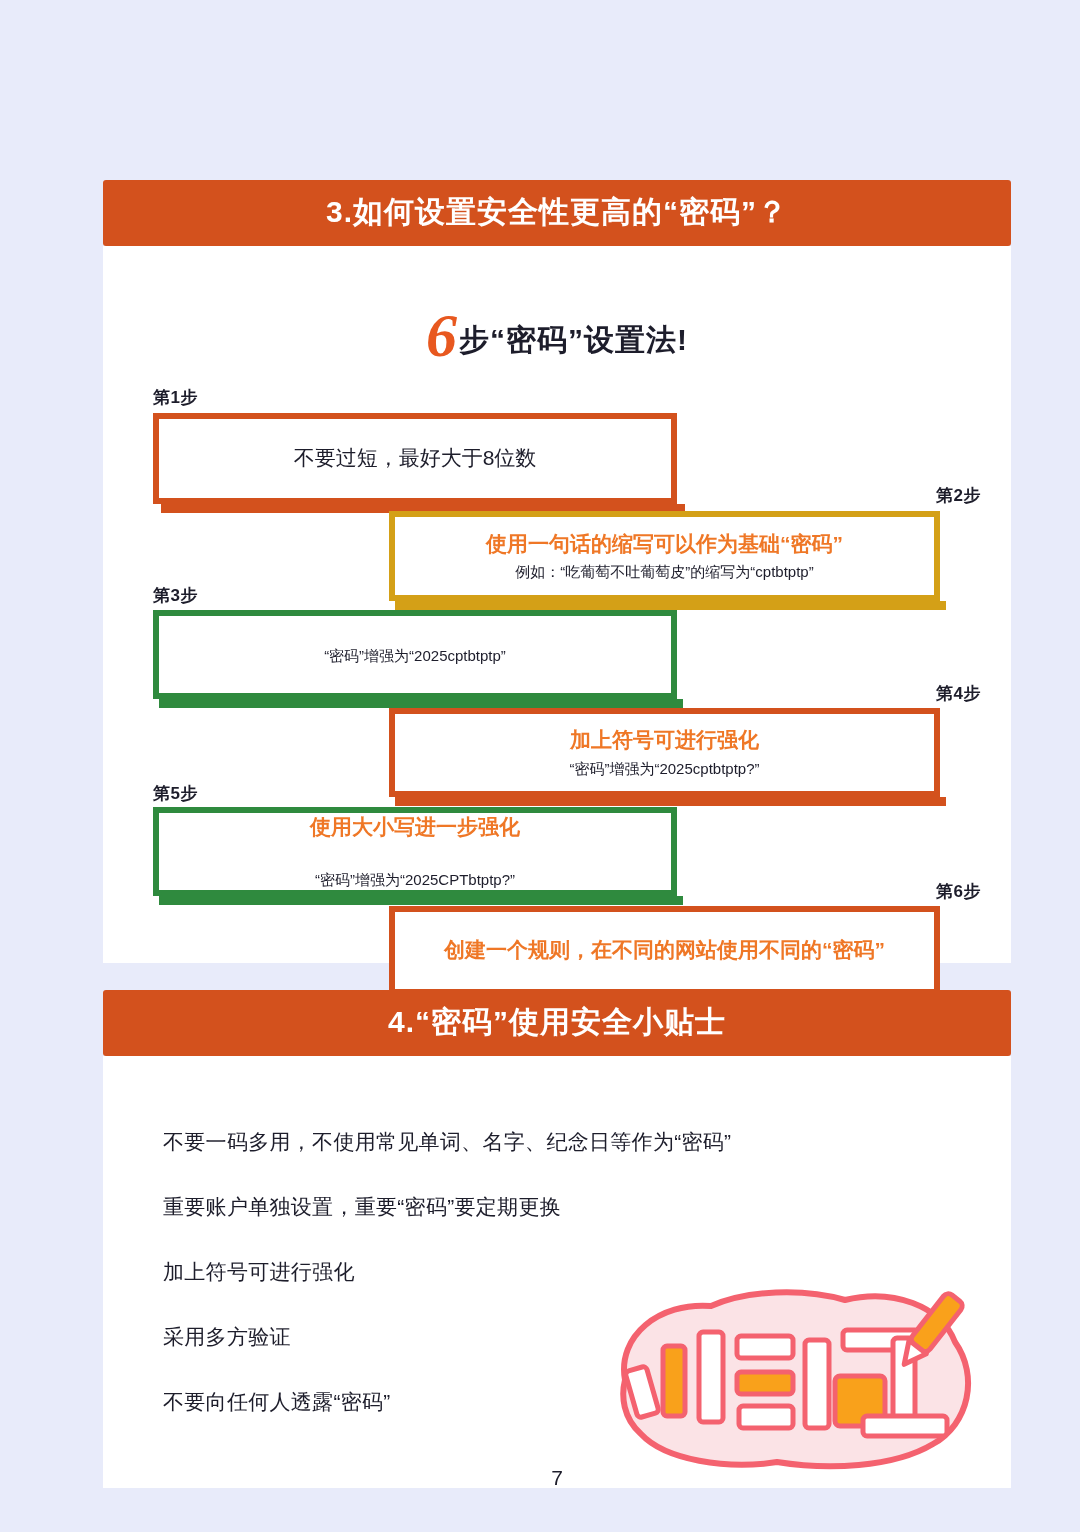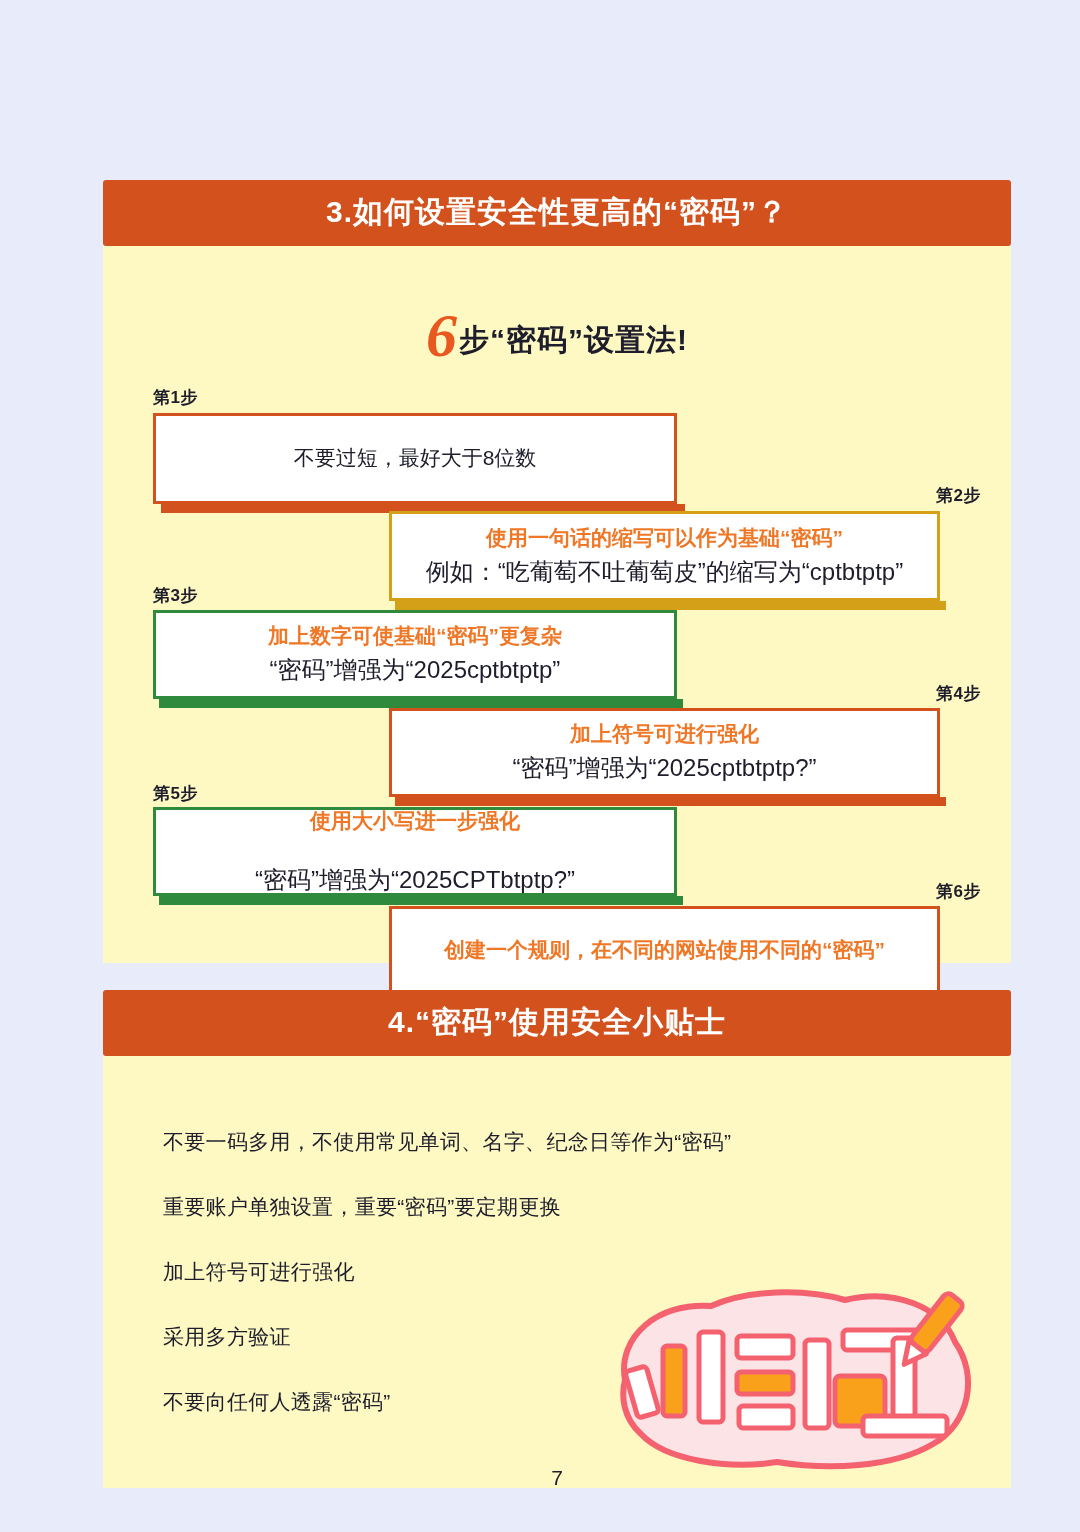--- a/index.html
+++ b/index.html
@@ -35,21 +35,21 @@
     font-size: 30px;
     font-weight: bold;
     letter-spacing: 1px;
     text-align: center;
     padding: 12px 0 13px 0;
     box-sizing: border-box;
     border-radius: 3px;
   }
 
   .sec-body {
-    background: #fef9c3;
+    background: #ffffff;
     box-sizing: border-box;
   }
   .sec3 .sec-body { height: 717px; position: relative; }
   .sec4 .sec-body { height: 432px; position: relative; }
 
   
   .big-title {
     position: absolute;
     left: 0; right: 0;
     top: 58px;
@@ -79,39 +79,39 @@
     color: #1d1d2b;
     font-size: 17px;
     font-weight: bold;
     letter-spacing: 0.5px;
   }
 
   
   .step-box {
     position: absolute;
     background: #ffffff;
-    border: 3px solid #b91c1c;
+    border: 6px solid #b91c1c;
     box-sizing: border-box;
     text-align: center;
     display: flex;
     flex-direction: column;
     justify-content: center;
     align-items: center;
   }
   .step-box .line1 {
     font-size: 21px;
     color: #1d1d2b;
     line-height: 1.35;
   }
   .step-box .line1.hl {
     color: #ef7726;
     font-weight: bold;
   }
   .step-box .line2 {
-    font-size: 24px;
+    font-size: 15px;
     color: #1d1d2b;
     line-height: 1.35;
     margin-top: 4px;
     text-align: right;
   }
   
   .shadow-bar {
     position: absolute;
     height: 9px;
   }
@@ -166,21 +166,20 @@
       <div class="step-label" style="right:30px; top:238px;">第2步</div>
       <div class="shadow-bar" style="left:292px; top:355px; width:551px; background:#d4a017;"></div>
       <div class="step-box" style="left:286px; top:265px; width:551px; height:90px; border-color:#d4a017;">
         <div class="line1 hl">使用一句话的缩写可以作为基础“密码”</div>
         <div class="line2">例如：“吃葡萄不吐葡萄皮”的缩写为“cptbtptp”</div>
       </div>
 
       <div class="step-label" style="left:50px; top:338px;">第3步</div>
       <div class="shadow-bar" style="left:56px; top:453px; width:524px; background:#2f8a3e;"></div>
       <div class="step-box" style="left:50px; top:364px; width:524px; height:89px; border-color:#2f8a3e;">
-        <div class="line1 hl">加上数字可使基础“密码”更复杂</div>
         <div class="line2">“密码”增强为“2025cptbtptp”</div>
       </div>
 
       <div class="step-label" style="right:30px; top:436px;">第4步</div>
       <div class="shadow-bar" style="left:292px; top:551px; width:551px; background:#d3511d;"></div>
       <div class="step-box" style="left:286px; top:462px; width:551px; height:89px; border-color:#d3511d;">
         <div class="line1 hl">加上符号可进行强化</div>
         <div class="line2">“密码”增强为“2025cptbtptp?”</div>
       </div>
 

